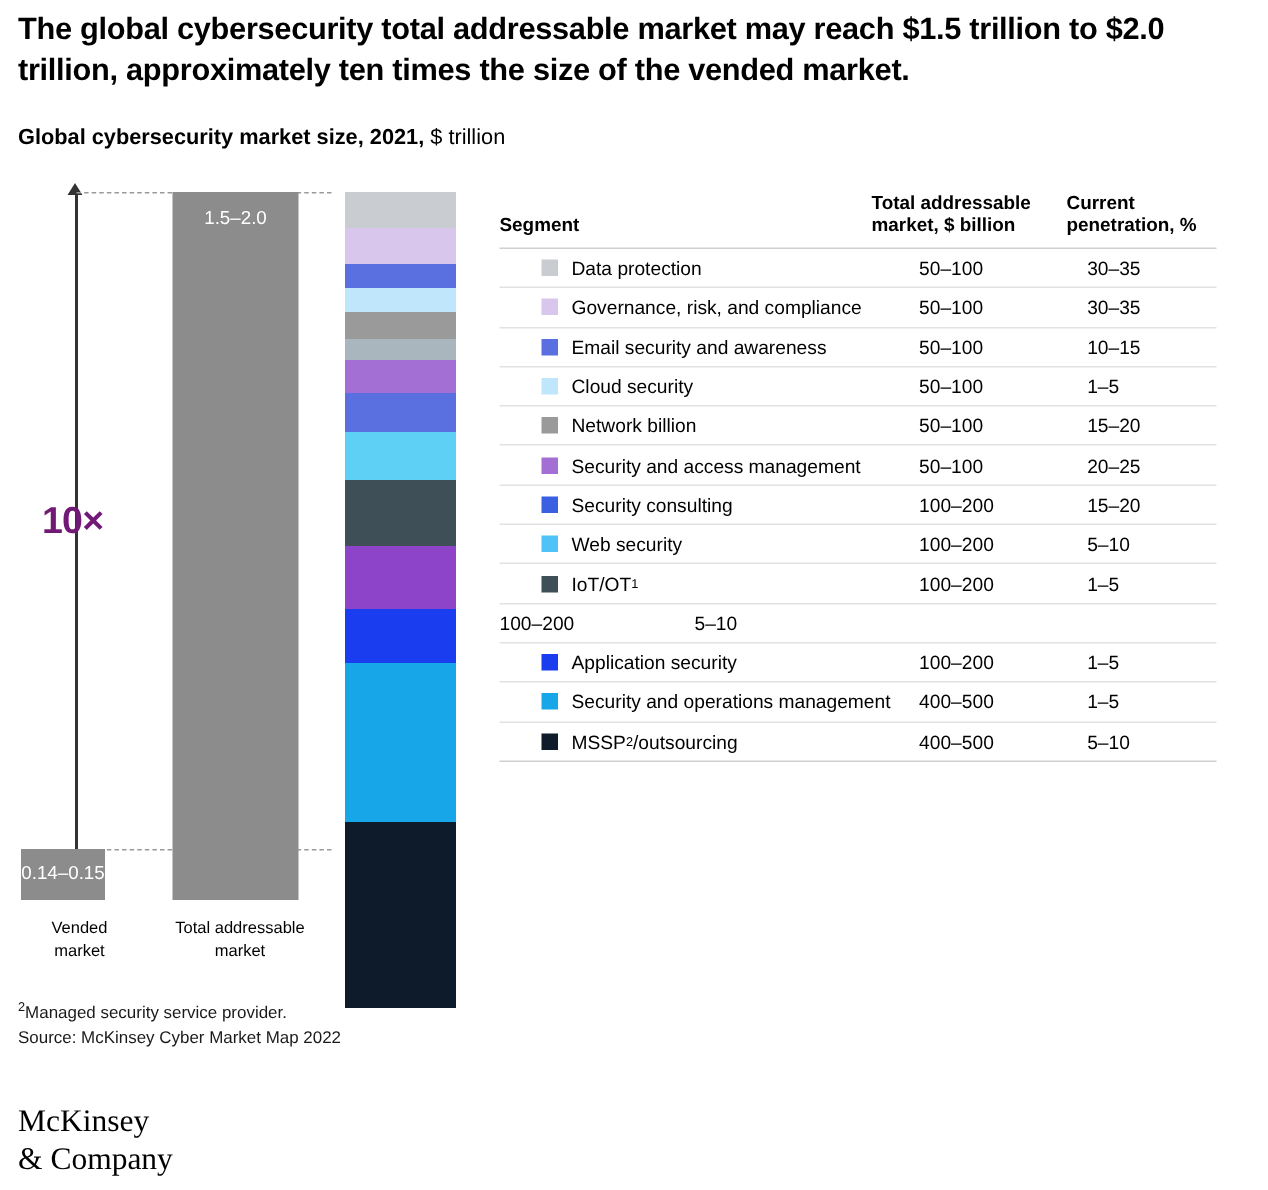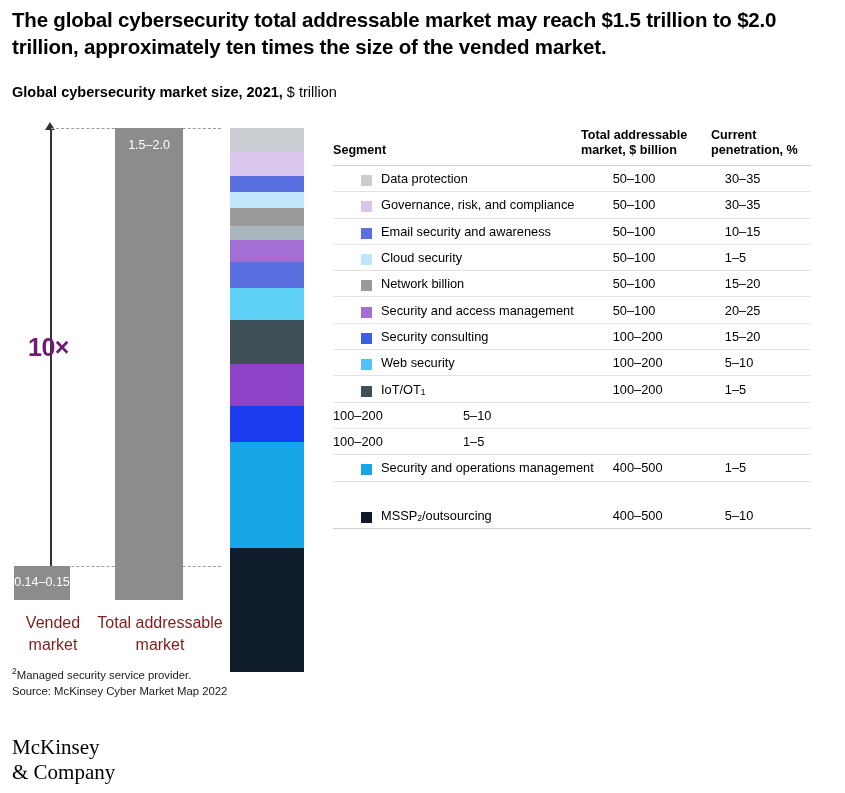--- a/index.html
+++ b/index.html
@@ -69,24 +69,24 @@
   }
   .multiplier {
     position: absolute;
     font-size: 25px;
     font-weight: bold;
     color: #701a75;
     letter-spacing: -0.5px;
   }
   .cat-label {
     position: absolute;
-    font-size: 16px;
+    font-size: 11px;
     text-align: center;
     line-height: 1.35;
-    color: #7f1d1d;
+    color: #000000;
   }
 
   
   .table {
     position: absolute;
     left: 333px;
     top: 126px;
     width: 478px;
     font-size: 12.8px;
   }
@@ -107,32 +107,32 @@
   .col-seg { width: 248px; }
   .col-tam { width: 130px; }
   .col-pen { width: 100px; }
   .row {
     display: flex;
     align-items: center;
     height: 25.3px;
     border-bottom: 1px solid #e2e2e2;
     font-size: 12.8px;
   }
-  .row:last-child { border-bottom: 1px solid #d0d0d0; margin-top: 21px; }
+  .row:last-child { border-bottom: 1px solid #d0d0d0; }
   .swatch {
     width: 11px;
     height: 11px;
     margin-right: 9px;
     flex: 0 0 auto;
     display: inline-block;
   }
   .seg-cell {
     width: 292px;
     display: flex;
-    align-items: flex-end;
+    align-items: center;
     white-space: nowrap;
     padding-left: 28px;
   }
   .sup { font-size: 8.5px; vertical-align: super; }
 
   
   .footnotes {
     position: absolute;
     left: 12px;
     top: 665px;
@@ -172,21 +172,21 @@
     <div class="multiplier" style="left:28px; top:333px;">10×</div>
 
     <div class="bar" style="left:14px; top:566px; width:56px; height:34px; background:#8c8c8c;">
       <div class="bar-label" style="top:9px;">0.14–0.15</div>
     </div>
     <div class="cat-label" style="left:5px; top:612px; width:96px;">
       <span>Vended</span><br>
       <span>market</span>
     </div>
 
-    <div class="bar" style="left:115px; top:128px; width:68px; height:472px; background:#8c8c8c;">
+    <div class="bar" style="left:115px; top:128px; width:84px; height:472px; background:#8c8c8c;">
       <div class="bar-label" style="top:10px;">1.5–2.0</div>
     </div>
     <div class="cat-label" style="left:92px; top:612px; width:136px;">
       <span>Total addressable</span><br>
       <span>market</span>
     </div>
 
     <div style="position:absolute; left:230px; top:128px; width:74px; height:472px;">
       <div style="height:24px; background:#c9ccd1;"></div>
       <div style="height:24px; background:#d9c6ec;"></div>
@@ -299,20 +299,24 @@
       <div class="col-tam">100–200</div>
       <div class="col-pen">1–5</div>
     </div>
 
     <div class="row">
       <div class="col-tam">100–200</div>
       <div class="col-pen">5–10</div>
     </div>
 
     <div class="row">
+      <div class="seg-cell">
+        <span class="swatch" style="background:#1a3df0;"></span>
+        <span>Application security</span>
+      </div>
       <div class="col-tam">100–200</div>
       <div class="col-pen">1–5</div>
     </div>
 
     <div class="row">
       <div class="seg-cell">
         <span class="swatch" style="background:#17a7e8;"></span>
         <span>Security and operations management</span>
       </div>
       <div class="col-tam">400–500</div>

